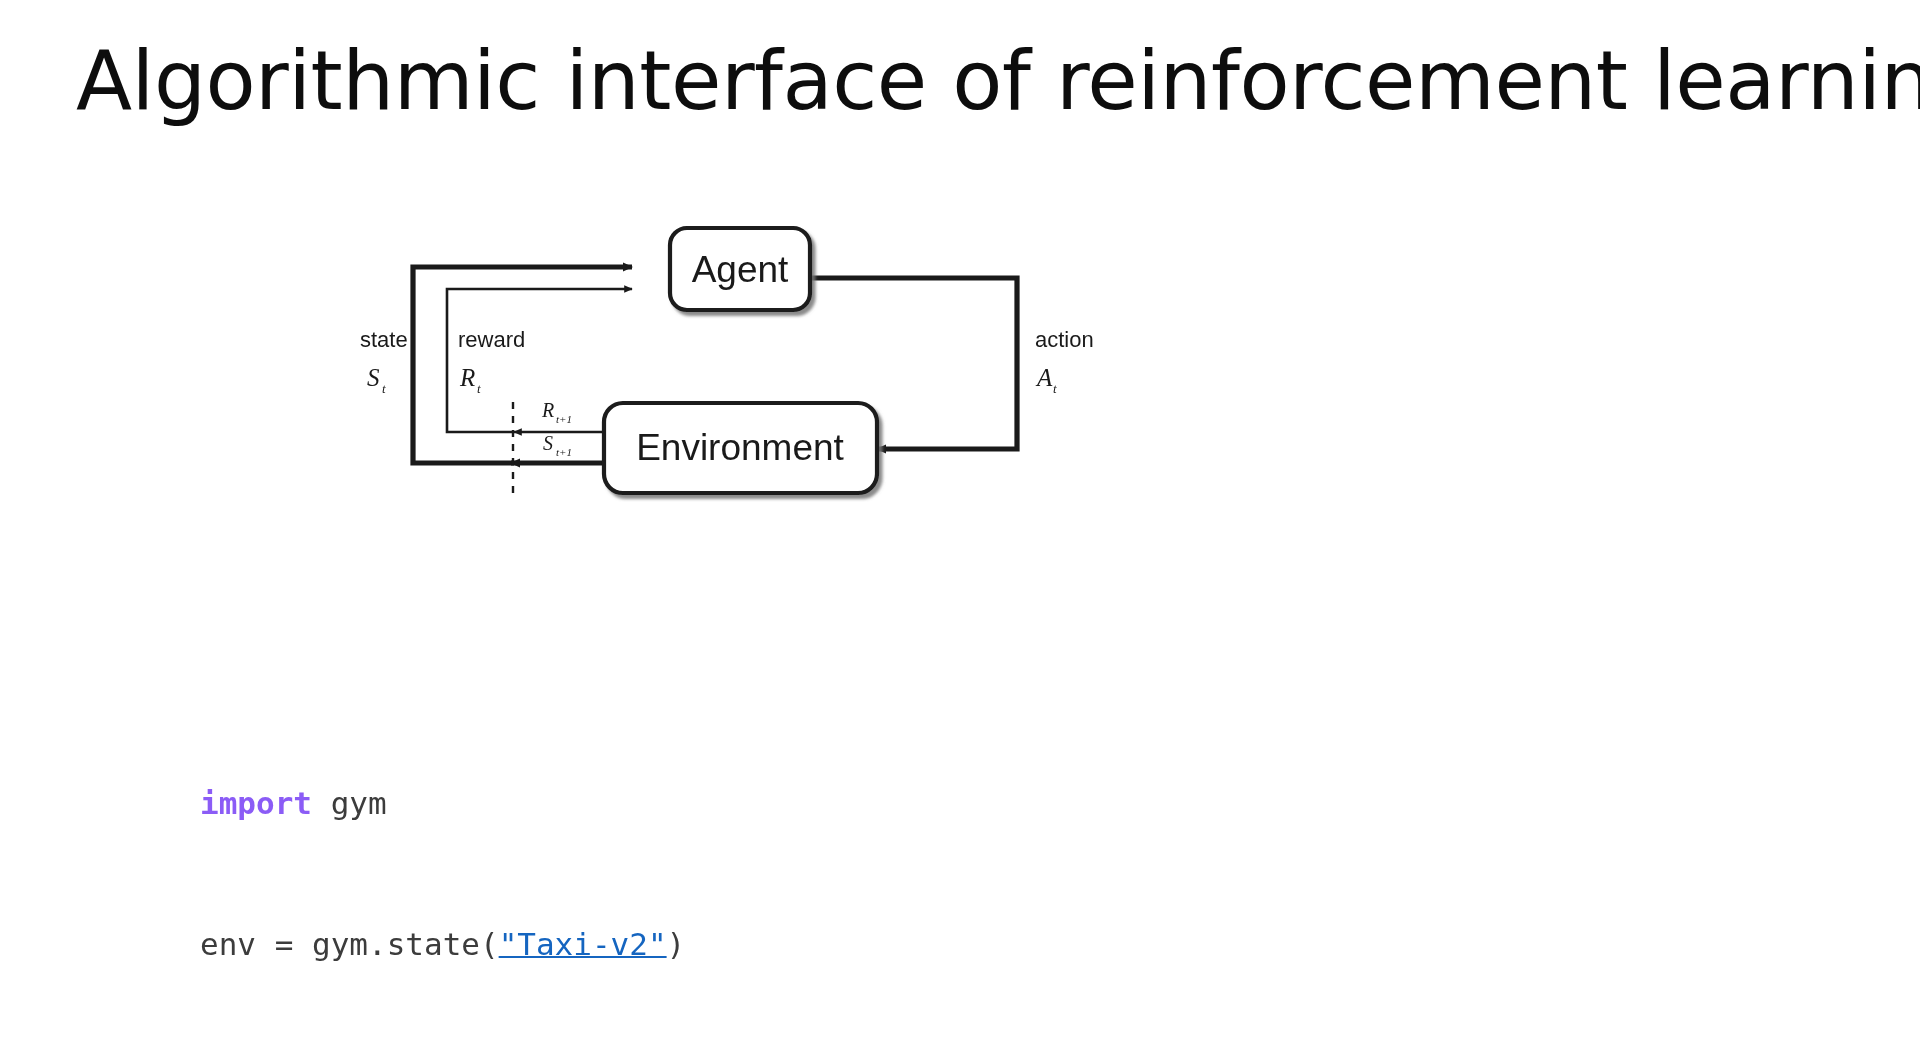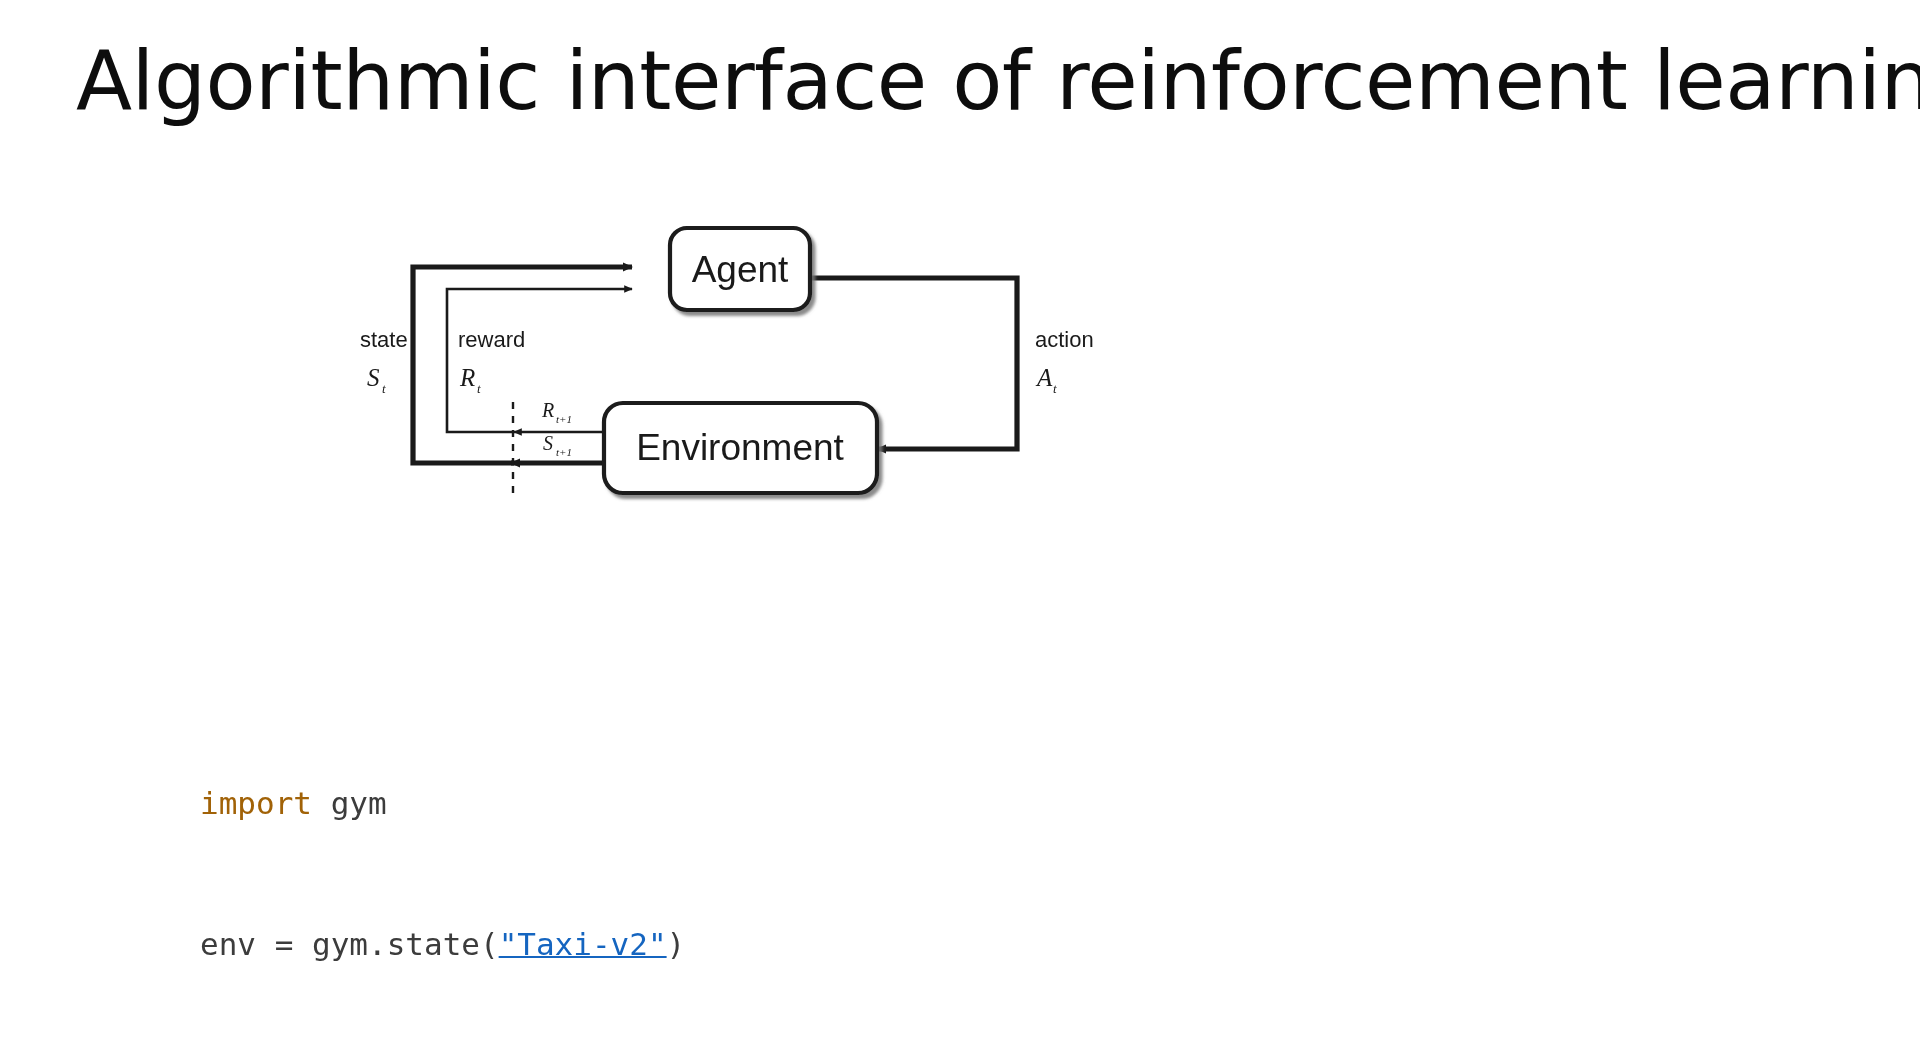--- a/index.html
+++ b/index.html
@@ -86,21 +86,21 @@
     position: absolute;
     left: 200px;
     top: 686px;
     font-family: "DejaVu Sans Mono", monospace;
     font-size: 31px;
     line-height: 47px;
     color: #3c3c3c;
     white-space: pre;
   }
   #code-block .ln { display: block; }
-  .kw { font-weight: normal; color: #a16207; }
+  .kw { font-weight: bold; color: #8b5cf6; }
   .lnk {
     color: #1565c0;
     text-decoration: underline;
     text-decoration-thickness: 2px;
   }
 </style>
 </head>
 <body>
 
 <div id="slide-title">Algorithmic interface of reinforcement learning</div>

